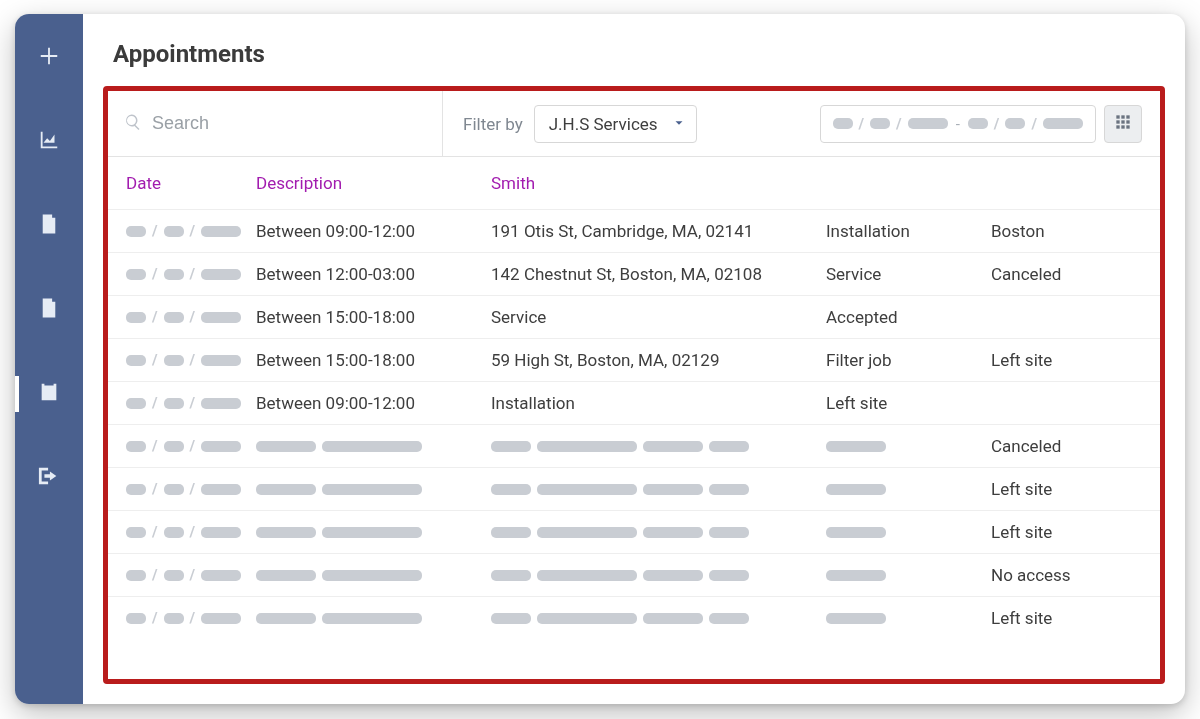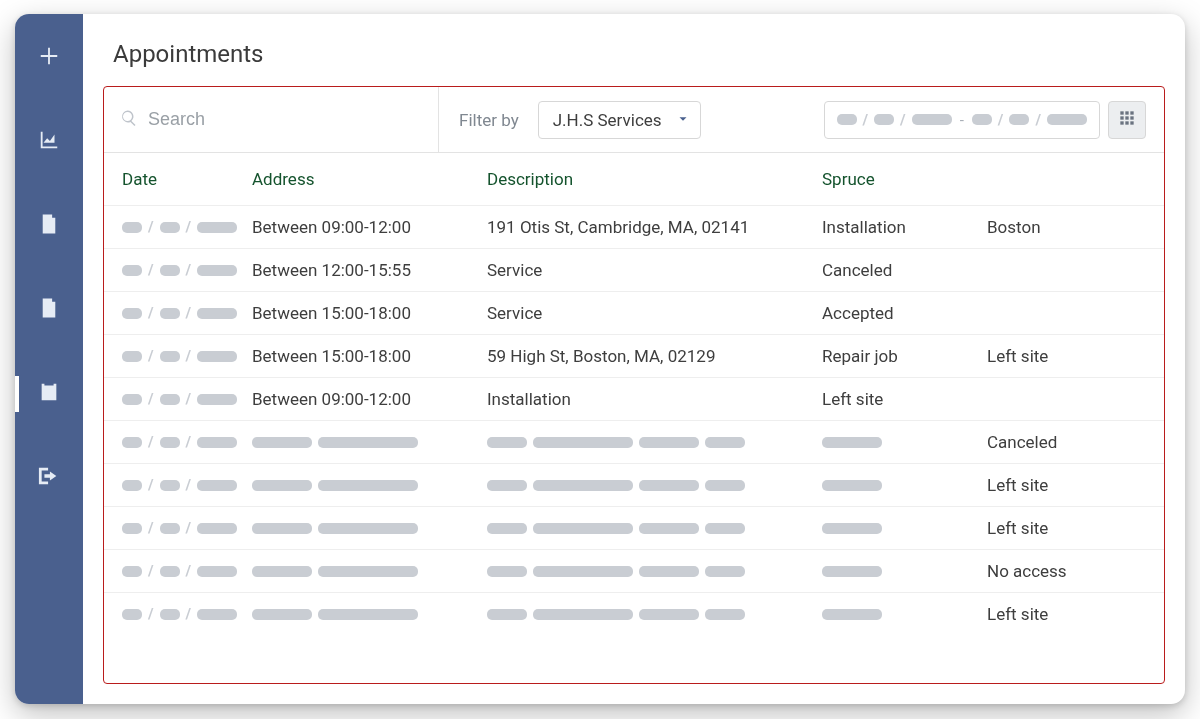--- a/index.html
+++ b/index.html
@@ -52,27 +52,27 @@
   .sidebar svg { fill: #e6ecf5; }
   
   .main {
     flex: 1;
     display: flex;
     flex-direction: column;
     min-width: 0;
   }
   .page-title {
     font-size: 24px;
-    font-weight: 400;
+    font-weight: 700;
     color: #3b3b3b;
     padding: 26px 30px 18px 30px;
   }
   .card {
     margin: 0 20px 20px 20px;
-    border: 1px solid #b91c1c;
+    border: 5px solid #b91c1c;
     border-radius: 4px;
     display: flex;
     flex-direction: column;
     flex: 1;
     min-height: 0;
   }
   
   .toolbar {
     display: flex;
     align-items: stretch;
@@ -93,21 +93,21 @@
     outline: none;
     font-size: 18px;
     color: #4b4b4b;
     width: 100%;
     background: transparent;
   }
   .search-wrap input::placeholder { color: #9aa0a6; }
   .filter-wrap {
     display: flex;
     align-items: center;
-    gap: 19px;
+    gap: 11px;
     padding: 0 20px;
     color: #808891;
     font-size: 17px;
   }
   .select {
     border: 1px solid #d7d7d7;
     border-radius: 4px;
     height: 38px;
     padding: 0 38px 0 14px;
     display: flex;
@@ -160,21 +160,21 @@
     overflow: auto;
   }
   .thead, .trow {
     display: grid;
     grid-template-columns: 130px 235px 335px 165px 1fr;
     align-items: center;
     padding: 0 18px;
   }
   .thead {
     height: 52px;
-    color: #14532d;
+    color: #a21caf;
     font-size: 17px;
   }
   .trow {
     height: 43px;
     color: #3e3e3e;
     font-size: 17px;
     border-top: 1px solid #eee;
   }
   .cell { white-space: nowrap; overflow: hidden; text-overflow: ellipsis; padding-right: 10px; }
   
@@ -302,23 +302,22 @@
                   <rect x="17" y="17" width="5" height="5"></rect>
               </svg>
             </span>
           </div>
         </div>
       </div>
 
       <div class="table">
         <div class="thead">
           <div class="cell">Date</div>
-          <div class="cell">Address</div>
           <div class="cell">Description</div>
-          <div class="cell">Spruce</div>
+          <div class="cell">Smith</div>
         </div>
         <div id="rows">
             <div class="trow">
               <div class="cell">
                 <span class="ph-group">
                   <span class="ph ph-narrow"></span>
                   <span class="slash">/</span>
                   <span class="ph ph-narrow"></span>
                   <span class="slash">/</span>
                   <span class="ph ph-mid"></span>
@@ -332,21 +331,22 @@
             <div class="trow">
               <div class="cell">
                 <span class="ph-group">
                   <span class="ph ph-narrow"></span>
                   <span class="slash">/</span>
                   <span class="ph ph-narrow"></span>
                   <span class="slash">/</span>
                   <span class="ph ph-mid"></span>
                 </span>
               </div>
-              <div class="cell">Between 12:00-15:55</div>
+              <div class="cell">Between 12:00-03:00</div>
+              <div class="cell">142 Chestnut St, Boston, MA, 02108</div>
               <div class="cell">Service</div>
               <div class="cell">Canceled</div>
             </div>
             <div class="trow">
               <div class="cell">
                 <span class="ph-group">
                   <span class="ph ph-narrow"></span>
                   <span class="slash">/</span>
                   <span class="ph ph-narrow"></span>
                   <span class="slash">/</span>
@@ -362,21 +362,21 @@
                 <span class="ph-group">
                   <span class="ph ph-narrow"></span>
                   <span class="slash">/</span>
                   <span class="ph ph-narrow"></span>
                   <span class="slash">/</span>
                   <span class="ph ph-mid"></span>
                 </span>
               </div>
               <div class="cell">Between 15:00-18:00</div>
               <div class="cell">59 High St, Boston, MA, 02129</div>
-              <div class="cell">Repair job</div>
+              <div class="cell">Filter job</div>
               <div class="cell">Left site</div>
             </div>
             <div class="trow">
               <div class="cell">
                 <span class="ph-group">
                   <span class="ph ph-narrow"></span>
                   <span class="slash">/</span>
                   <span class="ph ph-narrow"></span>
                   <span class="slash">/</span>
                   <span class="ph ph-mid"></span>

